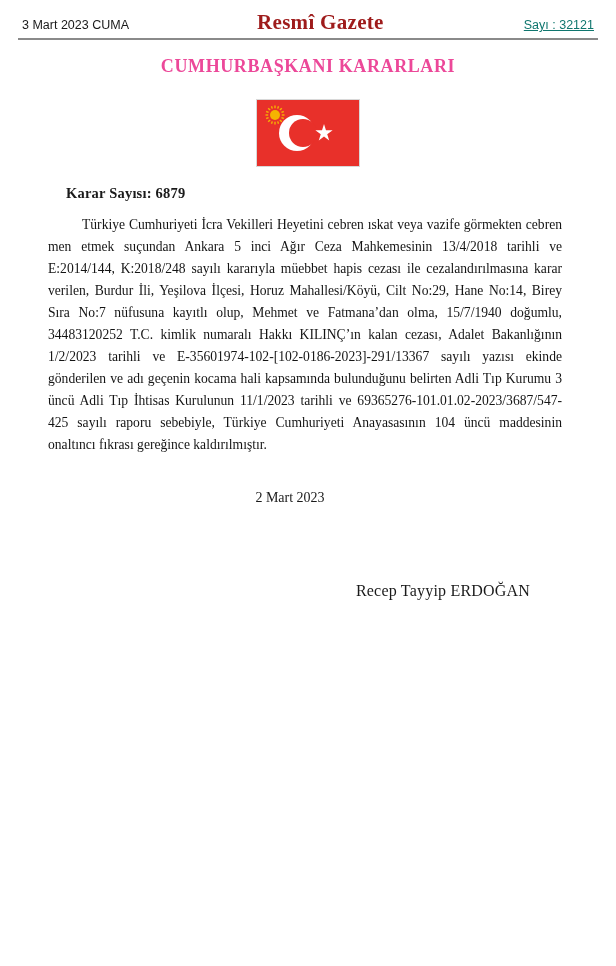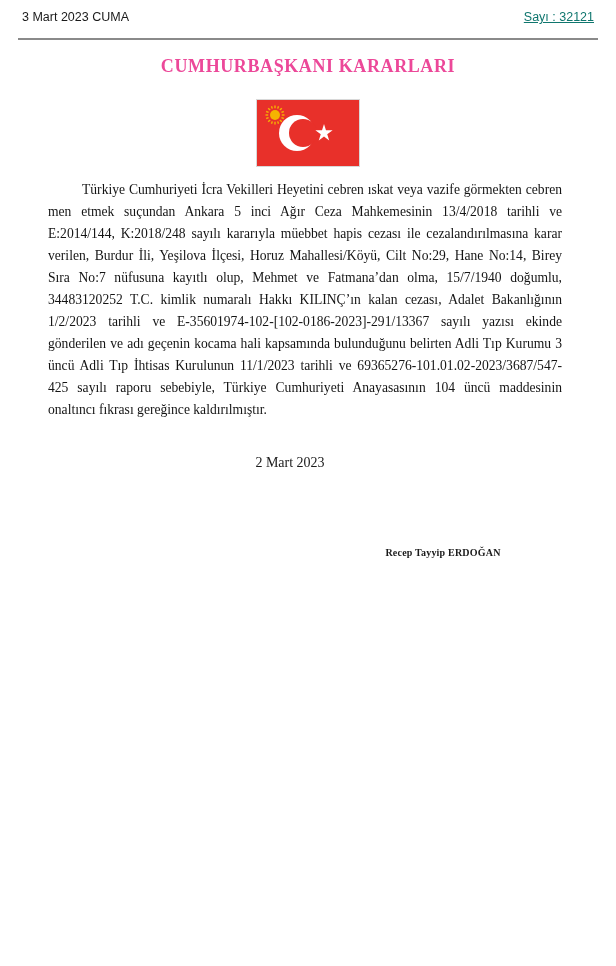--- a/index.html
+++ b/index.html
@@ -160,37 +160,38 @@
 
   
   .signature {
     margin-top: 76px;
     margin-right: 48px;
     text-align: center;
     width: 250px;
     margin-left: auto;
   }
   .sig-name {
-    font-size: 10px;
-    font-weight: bold;
+    font-size: 16px;
+    font-weight: normal;
     letter-spacing: 0.2px;
   }
   .sig-title {
     font-size: 14px;
     margin-top: 4px;
     letter-spacing: 0.6px;
   }
 </style>
 </head>
 <body>
 
 <div class="page">
 
   <div class="masthead">
     <div class="masthead-date">3 Mart 2023 CUMA</div>
+    <div class="masthead-title">Resmî Gazete</div>
     <div class="masthead-issue">Sayı : 32121</div>
   </div>
 
   <div class="rule"></div>
 
   <div class="doc-heading">CUMHURBAŞKANI KARARLARI</div>
 
   <div class="flag-wrap">
     <div class="flag">
       <div class="crescent"></div>
@@ -214,20 +215,21 @@
             <line x1="1.2" y1="13.5" x2="3.6" y2="12.7"></line>
             <line x1="16.4" y1="7.3" x2="18.8" y2="6.5"></line>
             <line x1="6.5" y1="18.8" x2="7.3" y2="16.4"></line>
             <line x1="12.7" y1="3.6" x2="13.5" y2="1.2"></line>
           </g>
         </svg>
       </div>
     </div>
   </div>
 
+  <div class="karar-line">Karar Sayısı: 6879</div>
 
   <div class="body-text">Türkiye Cumhuriyeti İcra Vekilleri Heyetini cebren ıskat veya vazife görmekten cebren men etmek suçundan Ankara 5 inci Ağır Ceza Mahkemesinin 13/4/2018 tarihli ve E:2014/144, K:2018/248 sayılı kararıyla müebbet hapis cezası ile cezalandırılmasına karar verilen, Burdur İli, Yeşilova İlçesi, Horuz Mahallesi/Köyü, Cilt No:29, Hane No:14, Birey Sıra No:7 nüfusuna kayıtlı olup, Mehmet ve Fatmana’dan olma, 15/7/1940 doğumlu, 34483120252 T.C. kimlik numaralı Hakkı KILINÇ’ın kalan cezası, Adalet Bakanlığının 1/2/2023 tarihli ve E-35601974-102-[102-0186-2023]-291/13367 sayılı yazısı ekinde gönderilen ve adı geçenin kocama hali kapsamında bulunduğunu belirten Adli Tıp Kurumu 3 üncü Adli Tıp İhtisas Kurulunun 11/1/2023 tarihli ve 69365276-101.01.02-2023/3687/547-425 sayılı raporu sebebiyle, Türkiye Cumhuriyeti Anayasasının 104 üncü maddesinin onaltıncı fıkrası gereğince kaldırılmıştır.</div>
 
   <div class="doc-date">2 Mart 2023</div>
 
   <div class="signature">
     <div class="sig-name">Recep Tayyip ERDOĞAN</div>
   </div>
 
 </div>

